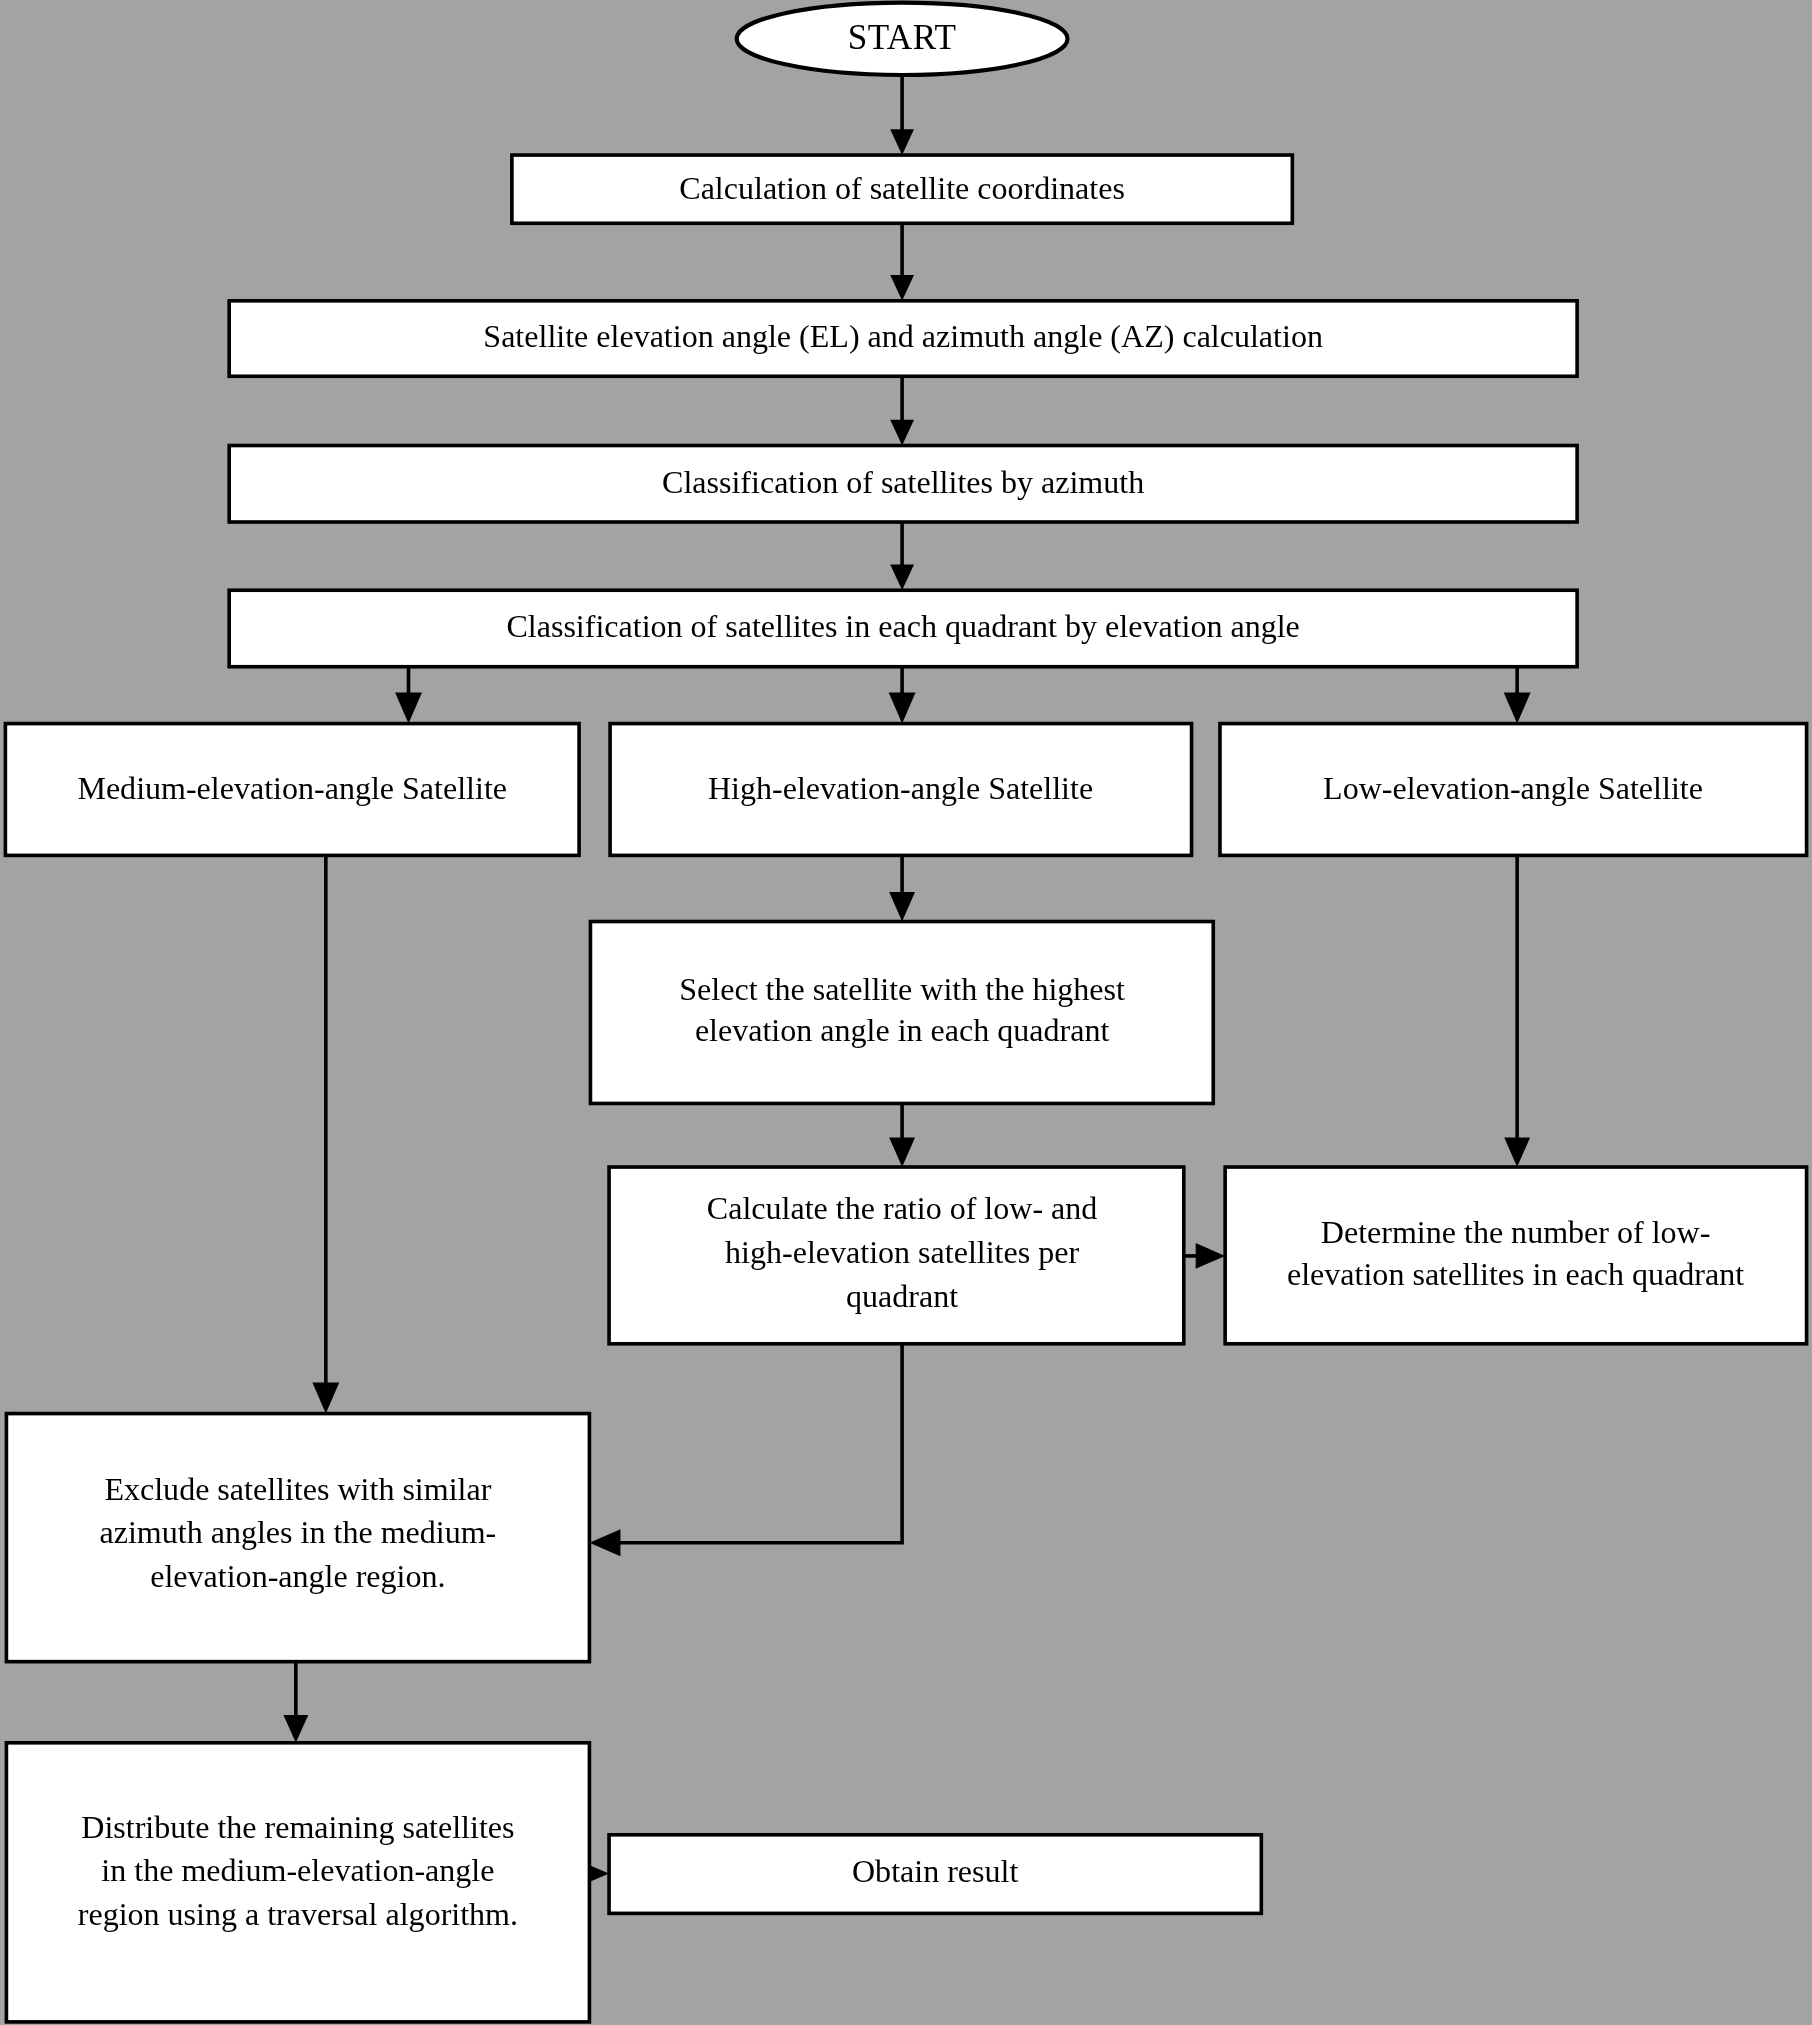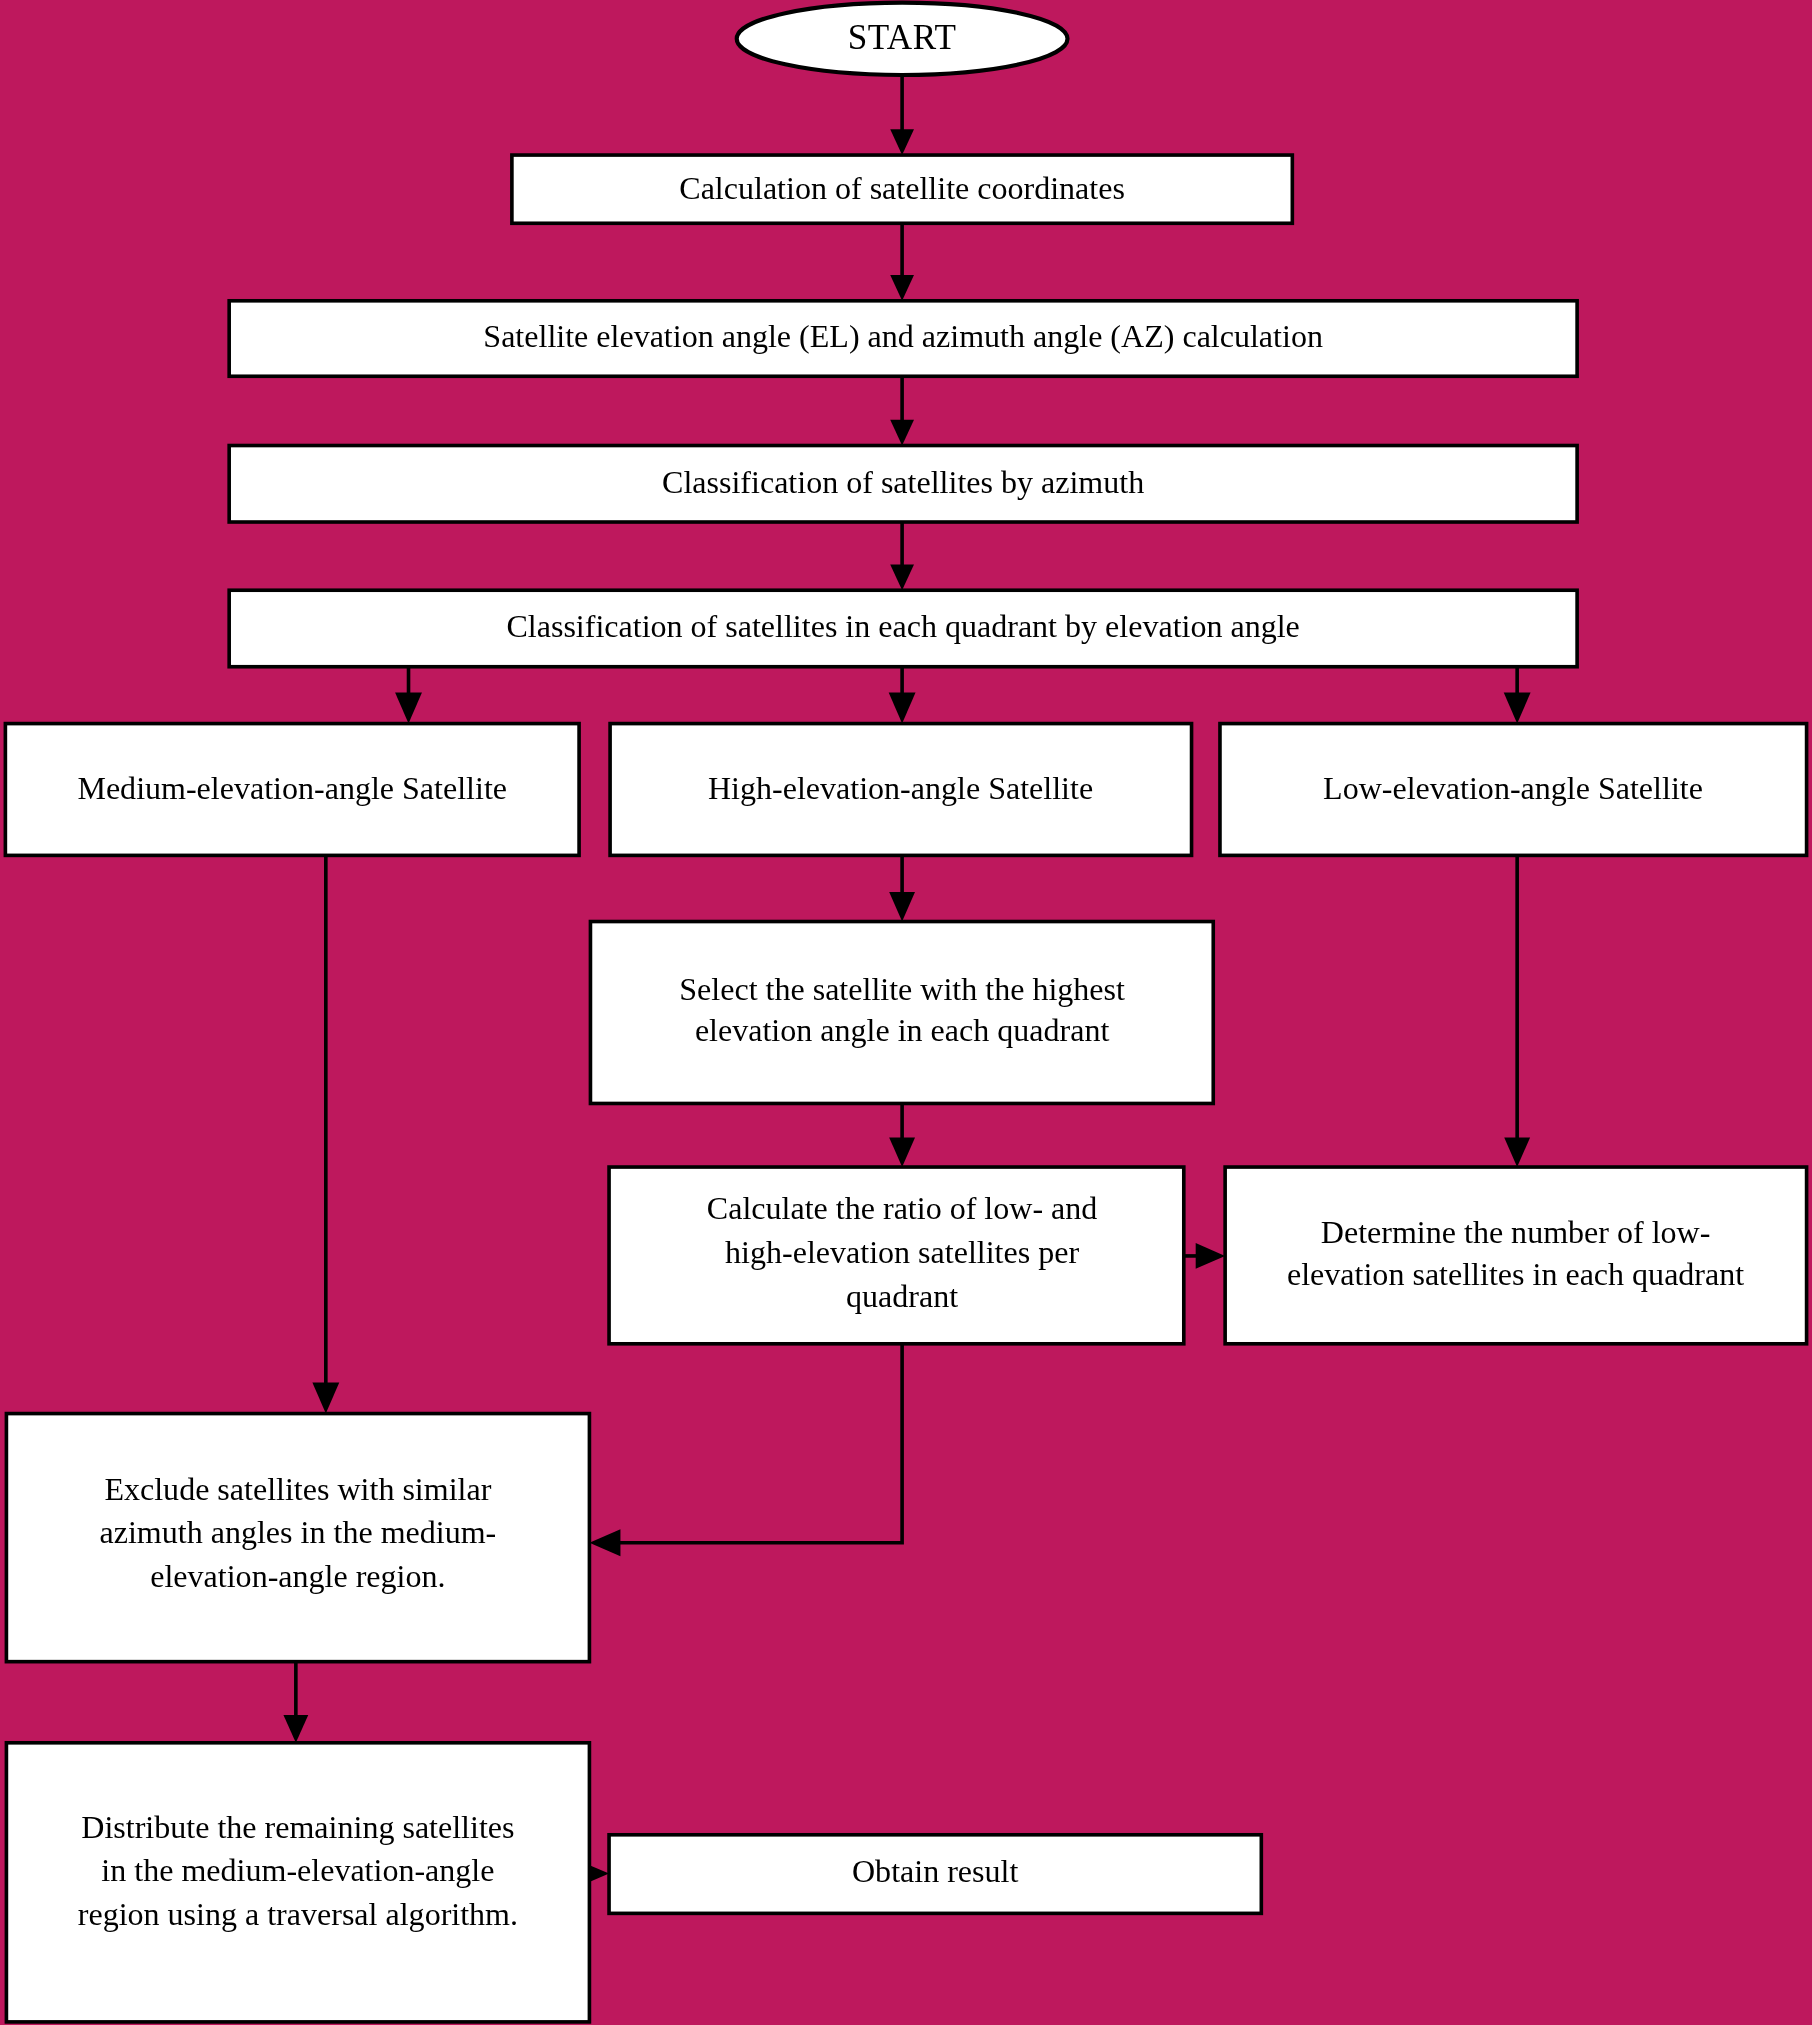--- a/index.html
+++ b/index.html
@@ -4,21 +4,21 @@
 <style>
   html, body {
     margin: 0;
     padding: 0;
     background: #ffffff;
   }
   #flowchart-root {
     width: 1813px;
     height: 2025px;
     position: relative;
-    background: #be185d;
+    background: #a3a3a3;
     font-family: "Liberation Serif", "DejaVu Serif", serif;
     text-decoration: underline;
   }
   svg#flow-svg {
     display: block;
     width: 1813px;
     height: 2025px;
   }
   .node-shape {
     fill: #ffffff;

